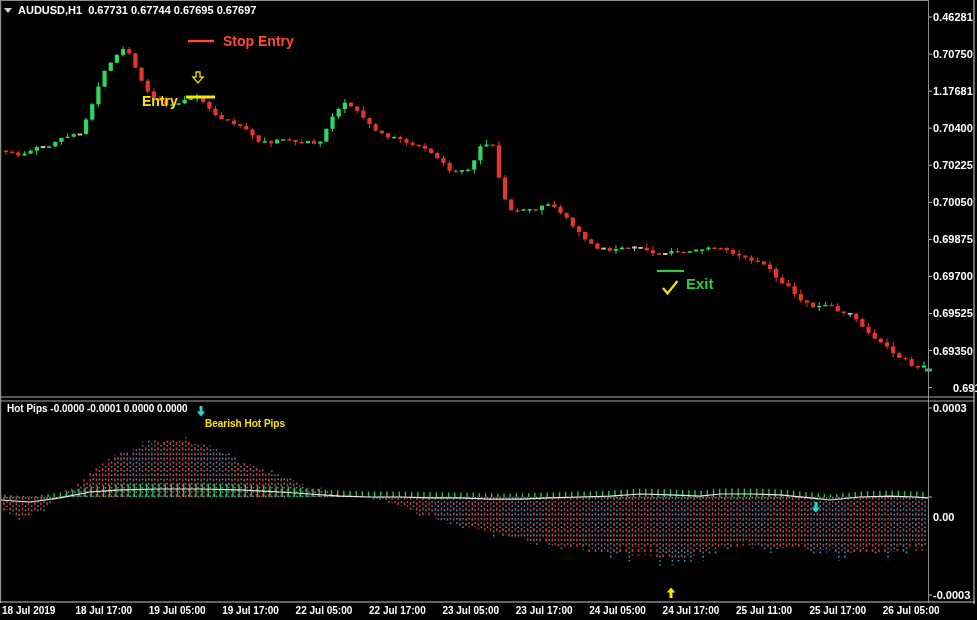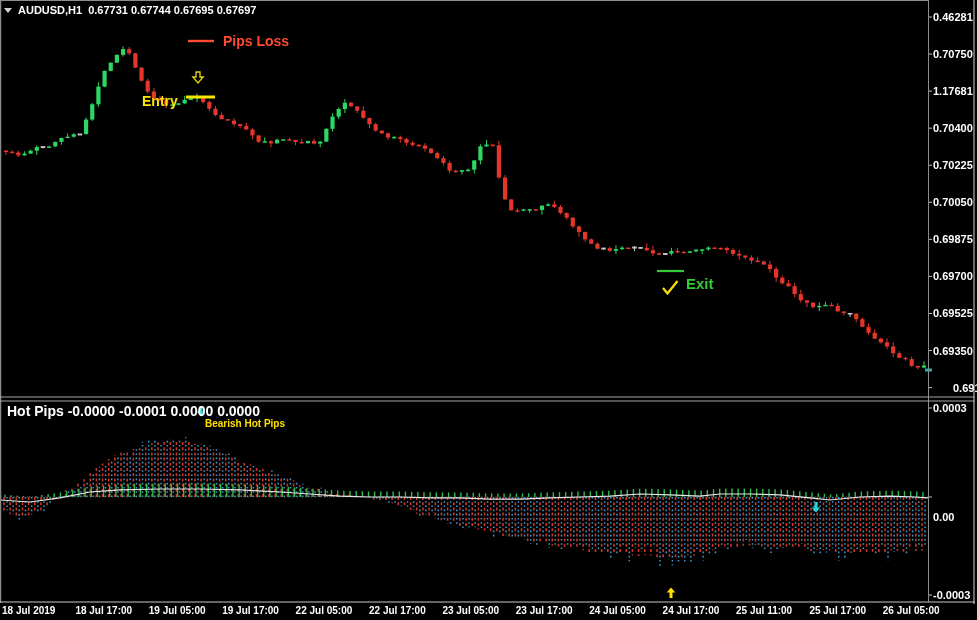--- a/index.html
+++ b/index.html
@@ -23,21 +23,21 @@
     white-space:nowrap; line-height:12px;
   }
   .time-label{
     position:absolute; top:605px; color:#fff; font-size:10px; font-weight:bold; white-space:nowrap;
   }
   .ann{position:absolute; white-space:nowrap; z-index:6;}
   .ann-stoploss{font-size:14px; font-weight:bold;}
   .ann-entry{font-size:14px; font-weight:bold;}
   .ann-exit{font-size:15px; font-weight:bold;}
   .ann-bearish{font-size:10px; font-weight:bold;}
-  .ind-label{position:absolute; color:#fff; font-size:14px; font-weight:600; z-index:6;}
+  .ind-label{position:absolute; color:#fff; font-size:10px; font-weight:600; z-index:6;}
   .hotspot{position:absolute; z-index:4; background:transparent;}
 </style>
 </head>
 <body>
 
 <div class="window">
 
   <svg class="layer" id="draw" width="977" height="620" viewBox="0 0 977 620">
       <line x1="6" y1="150.27275446396317" x2="6" y2="154.99752709691157" stroke="#E4362A" stroke-width="1"></line>
       <rect x="3.9" y="150.5995352380968" width="4.2" height="1.4" fill="#E4362A"></rect>
@@ -839,21 +839,21 @@
     <span class="tri"></span>
     <span>AUDUSD,H1</span>
     <span>0.67731 0.67744 0.67695 0.67697</span>
   </div>
 
   <div class="ind-label" style="left:7px;top:403px;">
     <span>Hot Pips</span>
     <span>-0.0000 -0.0001 0.0000 0.0000</span>
   </div>
 
-  <div class="ann ann-stoploss" id="ann-stoploss" style="left: 223px; top: 33px; color: rgb(255, 75, 47);">Pips Loss</div>
+  <div class="ann ann-stoploss" id="ann-stoploss" style="left: 223px; top: 33px; color: rgb(255, 75, 47);">Stop Entry</div>
   <div class="ann ann-entry" id="ann-entry" style="left: 142px; top: 93px; color: rgb(255, 230, 0);">Entry</div>
   <div class="ann ann-exit" id="ann-exit" style="left: 686px; top: 275px; color: rgb(51, 204, 51);">Exit</div>
   <div class="ann ann-bearish" id="ann-bearish" style="left: 205px; top: 418px; color: rgb(255, 225, 0);">Bearish Hot Pips</div>
 
   <div id="price-labels">
       <div class="axis-label" style="left: 933px; top: 11px;">0.46281</div>
       <div class="axis-label" style="left: 933px; top: 48.06px;">0.70750</div>
       <div class="axis-label" style="left: 933px; top: 85.12px;">1.17681</div>
       <div class="axis-label" style="left: 933px; top: 122.18px;">0.70400</div>
       <div class="axis-label" style="left: 933px; top: 159.24px;">0.70225</div>

